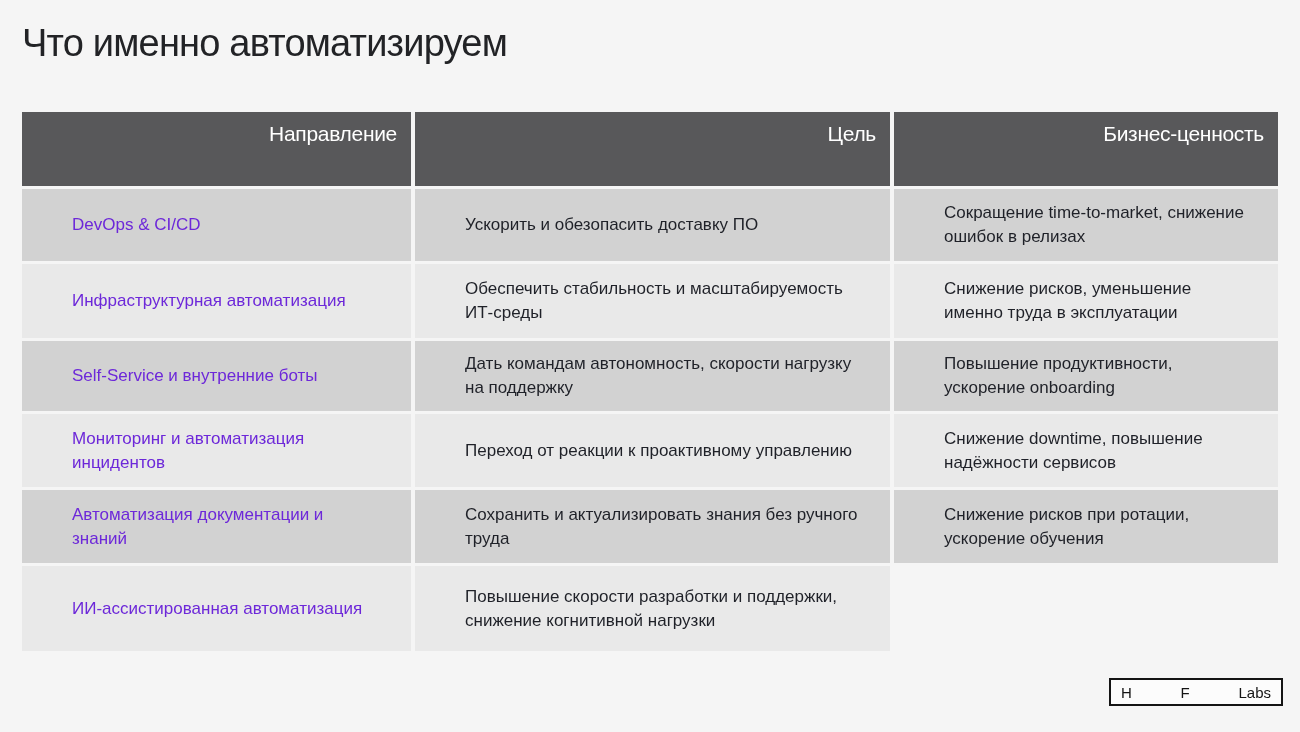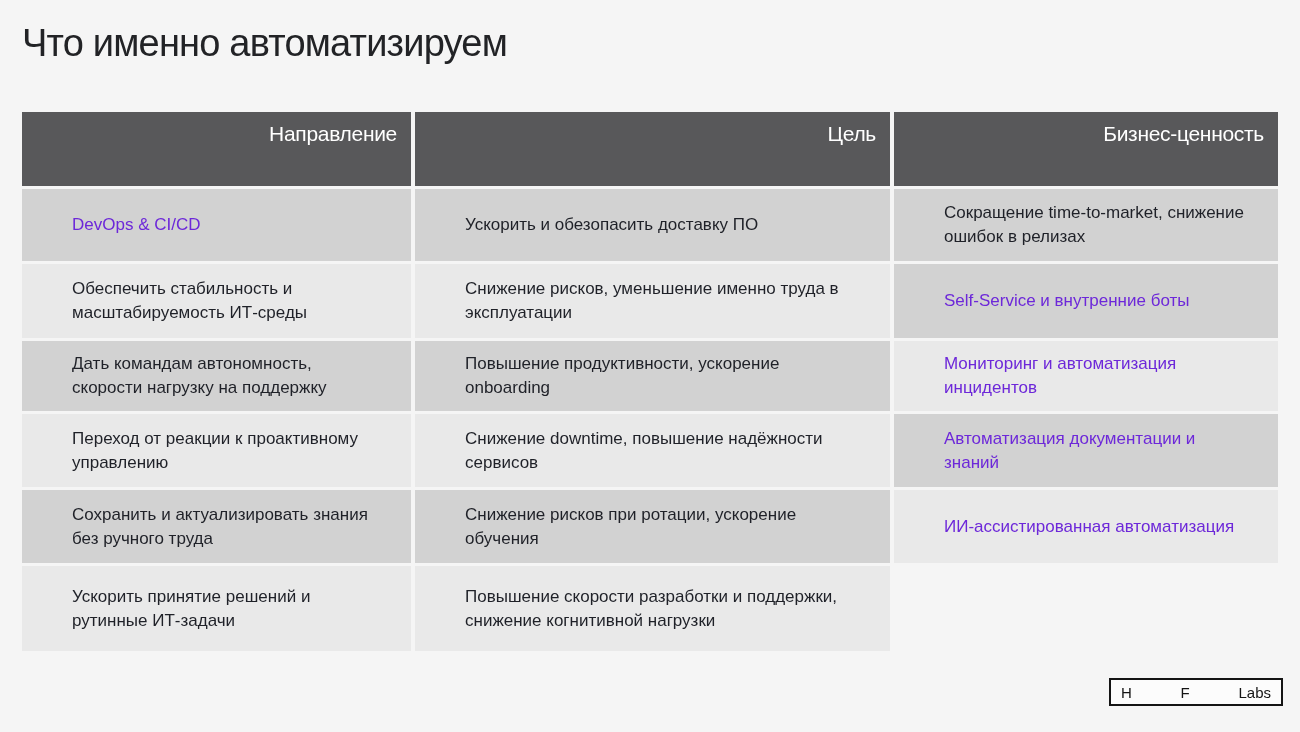--- a/index.html
+++ b/index.html
@@ -79,20 +79,23 @@
   <div class="td col-direction row-odd">
       <span>DevOps &amp; CI/CD</span>
     </div>
   <div class="td row-odd">
       <span>Ускорить и обезопасить доставку ПО</span>
     </div>
   <div class="td row-odd">
       <span>Сокращение time-to-market, снижение ошибок в релизах</span>
     </div>
 
+  <div class="td col-direction row-even">
+      <span>Инфраструктурная автоматизация</span>
+    </div>
   <div class="td row-even">
       <span>Обеспечить стабильность и масштабируемость ИТ-среды</span>
     </div>
   <div class="td row-even">
       <span>Снижение рисков, уменьшение именно труда в эксплуатации</span>
     </div>
 
   <div class="td col-direction row-odd">
       <span>Self-Service и внутренние боты</span>
     </div>
@@ -120,23 +123,20 @@
       <span>Сохранить и актуализировать знания без ручного труда</span>
     </div>
   <div class="td row-odd">
       <span>Снижение рисков при ротации, ускорение обучения</span>
     </div>
 
   <div class="td col-direction row-even">
       <span>ИИ-ассистированная автоматизация</span>
     </div>
   <div class="td row-even">
-      <span>Ускорить принятие решений и рутинные ИТ-задачи</span>
-    </div>
-  <div class="td row-even">
       <span>Повышение скорости разработки и поддержки, снижение когнитивной нагрузки</span>
     </div>
 </div>
 
 <div class="footer-badge">
   <span>H</span>
   <span>F</span>
   <span>Labs</span>
 </div>
 

